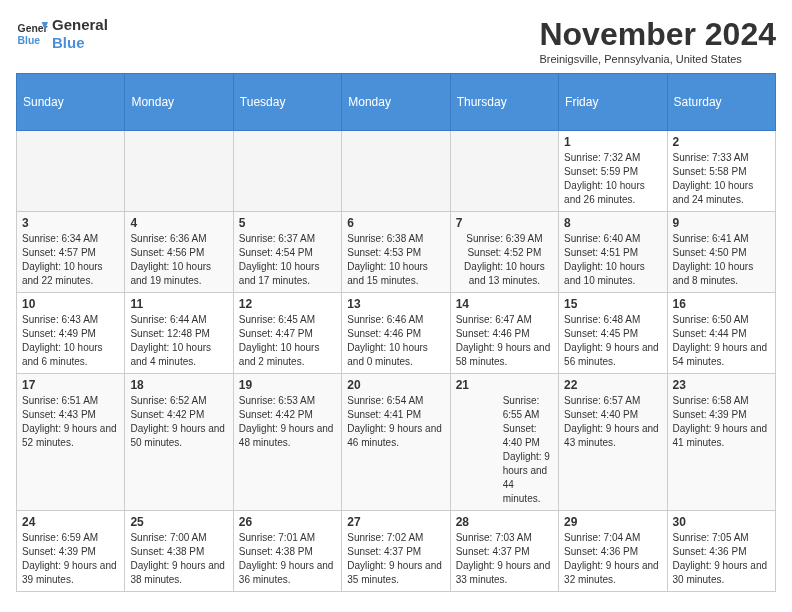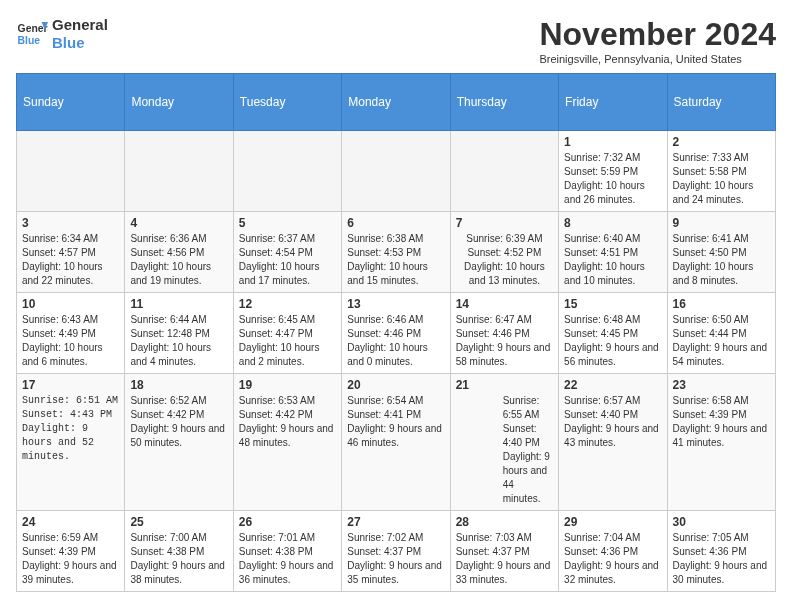--- a/index.html
+++ b/index.html
@@ -214,21 +214,21 @@
         <td>
           <div class="day-number">16</div>
           <div class="day-info" style="white-space: pre-line;">Sunrise: 6:50 AM
 Sunset: 4:44 PM
 Daylight: 9 hours and 54 minutes.</div>
         </td>
       </tr>
       <tr>
         <td>
           <div class="day-number">17</div>
-          <div class="day-info" style="white-space: pre-line; font-family: Liberation Mono, monospace;">Sunrise: 6:51 AM
+          <div class="day-info" style="white-space: pre-line;">Sunrise: 6:51 AM
 Sunset: 4:43 PM
 Daylight: 9 hours and 52 minutes.</div>
         </td>
         <td>
           <div class="day-number">18</div>
           <div class="day-info" style="white-space: pre-line;">Sunrise: 6:52 AM
 Sunset: 4:42 PM
 Daylight: 9 hours and 50 minutes.</div>
         </td>
         <td>

